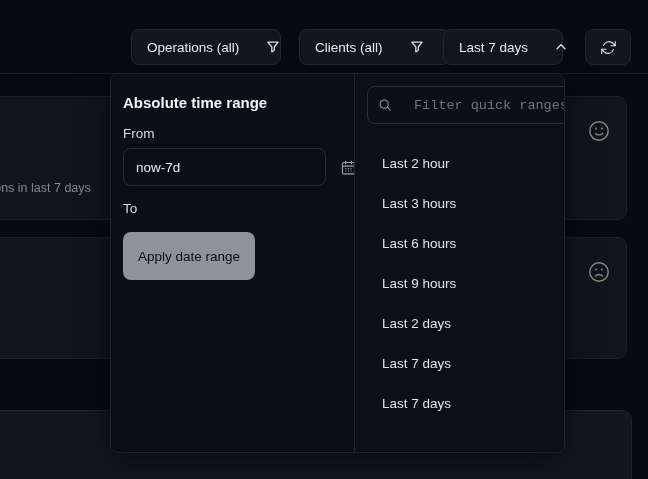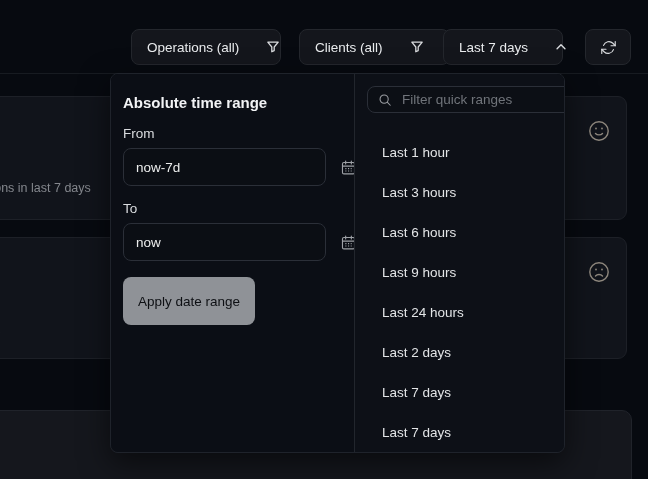--- a/index.html
+++ b/index.html
@@ -64,23 +64,23 @@
     background:#0b0e14;border:1px solid #2b2f38;border-radius:8px;
     color:#eceded;font-size:13.5px;font-family:inherit;padding:0 12px;outline:none;
   }
   .cal-icon{width:17px;height:17px;color:#9fa2a7;flex:0 0 auto;cursor:pointer;}
   .apply-btn{
     margin-top:16px;height:48px;padding:0 15px;
     background:#8f9297;border:none;border-radius:8px;
     color:#0d0f13;font-size:13.5px;font-family:inherit;cursor:pointer;
   }
   .search-box{
-    margin:12px;height:38px;display:flex;align-items:center;gap:8px;
+    margin:12px;height:38px;display:flex;align-items:center;gap:20px;
     background:#0c0f15;border:1px solid #2b2f38;border-radius:8px;
-    padding:0 10px;box-sizing:border-box;
+    padding:0 10px;box-sizing:border-box;font-family:Liberation Mono, monospace;
   }
   .search-box svg{width:14px;height:14px;color:#9a9da2;flex:0 0 auto;}
   .search-input{
     flex:1;background:transparent;border:none;outline:none;
     color:#eceded;font-size:13.5px;font-family:inherit;min-width:0;
   }
   .search-input::placeholder{color:#70747a;}
   .quick-list{padding-top:7px;}
   .quick-item{
     height:40px;display:flex;align-items:center;padding-left:27px;
@@ -157,64 +157,50 @@
           <rect x="3.5" y="5" width="17" height="16" rx="2" fill="none" stroke="currentColor" stroke-width="1.6"></rect>
           <line x1="8" y1="2.8" x2="8" y2="7" stroke="currentColor" stroke-width="1.6" stroke-linecap="round"></line>
           <line x1="16" y1="2.8" x2="16" y2="7" stroke="currentColor" stroke-width="1.6" stroke-linecap="round"></line>
           <line x1="3.5" y1="10" x2="20.5" y2="10" stroke="currentColor" stroke-width="1.6"></line>
           <line x1="7.5" y1="13.5" x2="16.5" y2="13.5" stroke="currentColor" stroke-width="1.6" stroke-dasharray="1.6 2.2"></line>
           <line x1="7.5" y1="17" x2="16.5" y2="17" stroke="currentColor" stroke-width="1.6" stroke-dasharray="1.6 2.2"></line>
         </svg>
       </div>
 
       <div class="field-label">To</div>
-      <div class="input-row">
-        <input class="text-input" type="text" value="now" style="">
-        <svg class="cal-icon" viewBox="0 0 24 24">
-          <rect x="3.5" y="5" width="17" height="16" rx="2" fill="none" stroke="currentColor" stroke-width="1.6"></rect>
-          <line x1="8" y1="2.8" x2="8" y2="7" stroke="currentColor" stroke-width="1.6" stroke-linecap="round"></line>
-          <line x1="16" y1="2.8" x2="16" y2="7" stroke="currentColor" stroke-width="1.6" stroke-linecap="round"></line>
-          <line x1="3.5" y1="10" x2="20.5" y2="10" stroke="currentColor" stroke-width="1.6"></line>
-          <line x1="7.5" y1="13.5" x2="16.5" y2="13.5" stroke="currentColor" stroke-width="1.6" stroke-dasharray="1.6 2.2"></line>
-          <line x1="7.5" y1="17" x2="16.5" y2="17" stroke="currentColor" stroke-width="1.6" stroke-dasharray="1.6 2.2"></line>
-        </svg>
-      </div>
 
       <button class="apply-btn">Apply date range</button>
     </div>
 
     <div class="panel-right">
       <div class="search-box">
         <svg viewBox="0 0 24 24">
           <circle cx="10.5" cy="10.5" r="7" fill="none" stroke="currentColor" stroke-width="1.8"></circle>
           <line x1="15.8" y1="15.8" x2="21" y2="21" stroke="currentColor" stroke-width="1.8" stroke-linecap="round"></line>
         </svg>
         <input class="search-input" type="text" placeholder="Filter quick ranges" style="">
       </div>
       <div class="quick-list">
 
           <div class="quick-item">
-            <span>Last 1 hour</span>
+            <span>Last 2 hour</span>
           </div>
 
           <div class="quick-item">
             <span>Last 3 hours</span>
           </div>
 
           <div class="quick-item">
             <span>Last 6 hours</span>
           </div>
 
           <div class="quick-item">
             <span>Last 9 hours</span>
           </div>
 
-          <div class="quick-item">
-            <span>Last 24 hours</span>
-          </div>
 
           <div class="quick-item">
             <span>Last 2 days</span>
           </div>
 
           <div class="quick-item">
             <span>Last 7 days</span>
           </div>
 
           <div class="quick-item">

